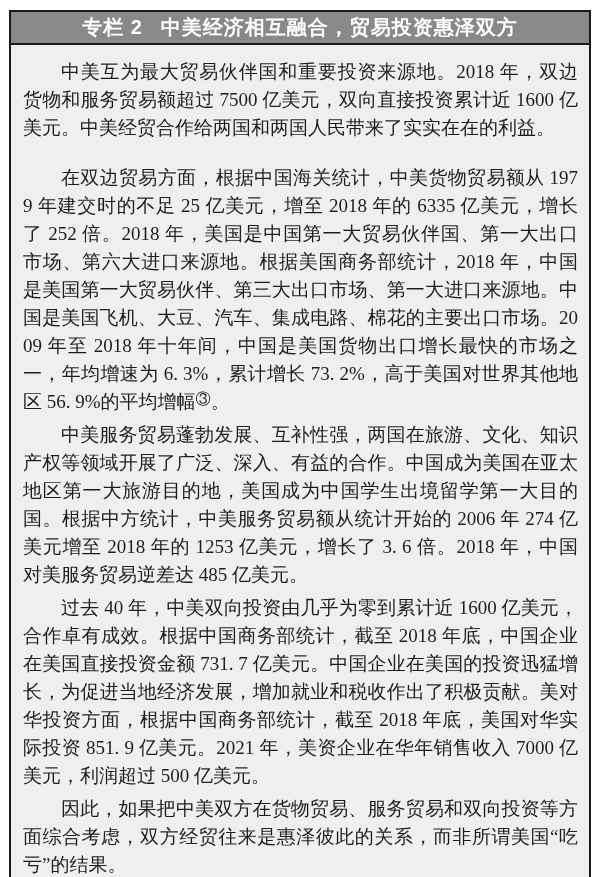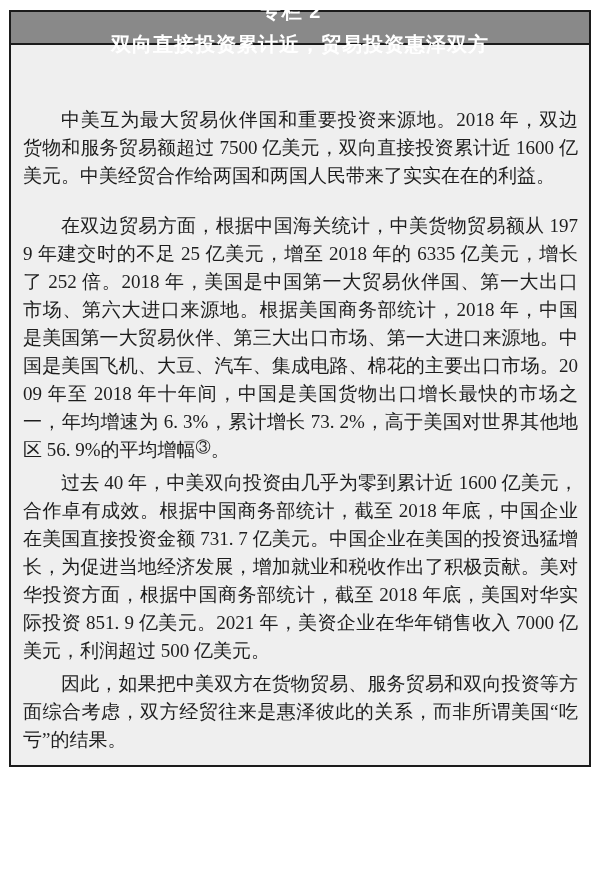--- a/index.html
+++ b/index.html
@@ -36,53 +36,53 @@
     font-family: "Liberation Sans", "DejaVu Sans", sans-serif;
     font-weight: bold;
     font-size: 20px;
     line-height: 33px;
     height: 33px;
     display: flex;
     justify-content: center;
     align-items: center;
     letter-spacing: 1px;
     white-space: nowrap;
-    flex-direction: column;
   }
   .panel-header .col-label { margin-right: 18px; }
   .panel-body {
     padding: 13px 11px 11px 12px;
     background: var(--body-bg);
   }
   .para {
     margin: 0 0 5px 0;
     color: var(--text);
     font-size: 19px;
     line-height: 28px;
     text-align: justify;
     text-indent: 2em;
     word-break: break-all;
   }
   .para:last-child { margin-bottom: 0; }
-  .para.lead { margin-bottom: 22px; margin-top: 48px; }
+  .para.lead { margin-bottom: 22px; }
   .fn-marker {
     font-size: 0.8em;
     vertical-align: 0.25em;
     line-height: 0;
   }
 </style>
 </head>
 <body>
 
 <div class="page">
   <section class="panel">
     <header class="panel-header">
       <span class="col-label">专栏 2</span>
-      <span class="col-title">双向直接投资累计近，贸易投资惠泽双方</span>
+      <span class="col-title">中美经济相互融合，贸易投资惠泽双方</span>
     </header>
     <div class="panel-body">
       <p class="para lead"><span>中美互为最大贸易伙伴国和重要投资来源地。2018 年，双边货物和服务贸易额超过 7500 亿美元，双向直接投资累计近 1600 亿美元。中美经贸合作给两国和两国人民带来了实实在在的利益。</span></p>
       <p class="para"><span>在双边贸易方面，根据中国海关统计，中美货物贸易额从 1979 年建交时的不足 25 亿美元，增至 2018 年的 6335 亿美元，增长了 252 倍。2018 年，美国是中国第一大贸易伙伴国、第一大出口市场、第六大进口来源地。根据美国商务部统计，2018 年，中国是美国第一大贸易伙伴、第三大出口市场、第一大进口来源地。中国是美国飞机、大豆、汽车、集成电路、棉花的主要出口市场。2009 年至 2018 年十年间，中国是美国货物出口增长最快的市场之一，年均增速为 6. 3%，累计增长 73. 2%，高于美国对世界其他地区 56. 9%的平均增幅</span><span class="fn-marker">③</span><span>。</span></p>
+      <p class="para"><span>中美服务贸易蓬勃发展、互补性强，两国在旅游、文化、知识产权等领域开展了广泛、深入、有益的合作。中国成为美国在亚太地区第一大旅游目的地，美国成为中国学生出境留学第一大目的国。根据中方统计，中美服务贸易额从统计开始的 2006 年 274 亿美元增至 2018 年的 1253 亿美元，增长了 3. 6 倍。2018 年，中国对美服务贸易逆差达 485 亿美元。</span></p>
       <p class="para"><span>过去 40 年，中美双向投资由几乎为零到累计近 1600 亿美元，合作卓有成效。根据中国商务部统计，截至 2018 年底，中国企业在美国直接投资金额 731. 7 亿美元。中国企业在美国的投资迅猛增长，为促进当地经济发展，增加就业和税收作出了积极贡献。美对华投资方面，根据中国商务部统计，截至 2018 年底，美国对华实际投资 851. 9 亿美元。2021 年，美资企业在华年销售收入 7000 亿美元，利润超过 500 亿美元。</span></p>
       <p class="para"><span>因此，如果把中美双方在货物贸易、服务贸易和双向投资等方面综合考虑，双方经贸往来是惠泽彼此的关系，而非所谓美国“吃亏”的结果。</span></p>
     </div>
   </section>
 </div>
 
 </body></html>

